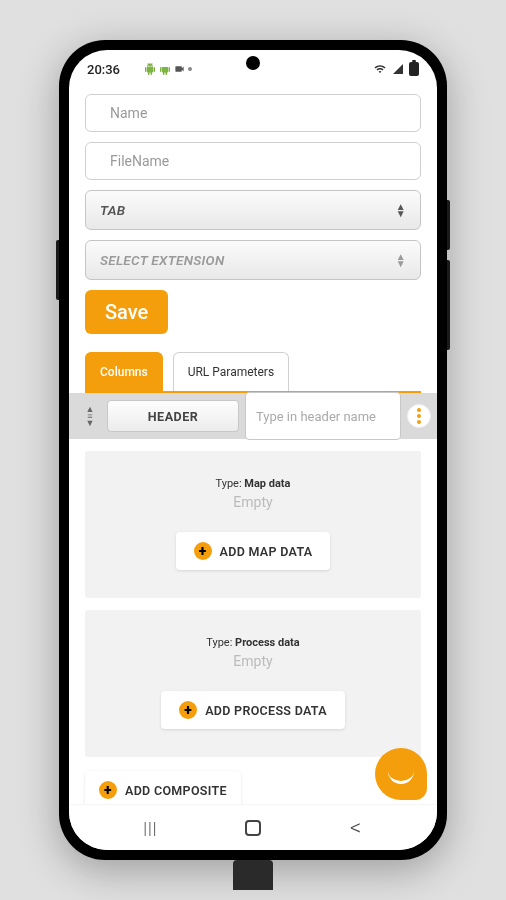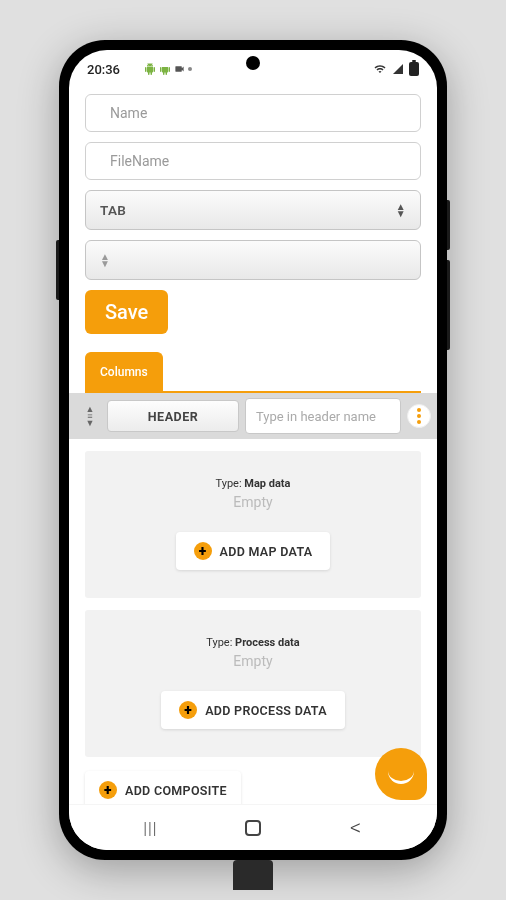--- a/index.html
+++ b/index.html
@@ -15,35 +15,35 @@
     .status-left .time { font-weight: 500; margin-right: 4px;}
     .status-icons-l { display: flex; gap: 3px; align-items: center;}
     .android-ic { width: 12px; height: 12px; display: inline-flex; }
     .status-right { display: flex; align-items: center; gap: 4px; }
     
     .content { padding: 12px 16px 0; height: calc(100% - 78px); overflow: hidden; position: relative; }
     
     .input-field { width: 100%; height: 38px; border: 1px solid #d0d0d0; border-radius: 6px; padding: 0 24px; font-size: 14px; color: #333; margin-bottom: 10px; background: #fff; }
     .input-field::placeholder { color: #9a9a9a; }
     
-    .select-field { width: 100%; height: 40px; border: 1px solid #c5c5c5; border-radius: 6px; padding: 0 14px; font-size: 13.5px; color: #555; margin-bottom: 10px; background: linear-gradient(#fbfbfb, #e8e8e8); display: flex; align-items: center; justify-content: space-between; font-weight: 600; letter-spacing: 0.3px; }
+    .select-field { width: 100%; height: 40px; border: 1px solid #c5c5c5; border-radius: 6px; padding: 0 14px; font-size: 13.5px; color: #555; margin-bottom: 10px; background: linear-gradient(#fbfbfb, #e8e8e8); display: flex; align-items: center; justify-content: space-between; font-weight: 600; letter-spacing: 0.3px; font-style: italic; }
     .select-field.ext { color: #9a9a9a; }
     .sort-arrows { display: flex; flex-direction: column; line-height: 0; font-size: 10px; gap: 0px; }
     .sort-arrows span { line-height: 7px; }
     
     .save-btn { background: #f59e0b; color: #fff; border: none; border-radius: 6px; padding: 10px 20px; font-size: 20px; font-weight: 500; cursor: pointer; margin-bottom: 18px; }
     
     .tabs-row { display: flex; gap: 10px; border-bottom: 2px solid #f59e0b; }
     .tab { padding: 12px 14px; font-size: 12px; border: 1px solid #d0d0d0; border-bottom: none; border-radius: 6px 6px 0 0; background: #fff; cursor: pointer; color: #333; }
     .tab.active { background: #f59e0b; color: #fff; border-color: #f59e0b; font-weight: 500; }
     
     .header-row { display: flex; align-items: center; background: #dadada; height: 46px; margin: 0 -16px; padding: 0 6px 0 10px; }
     .drag-handle { width: 22px; display: flex; flex-direction: column; align-items: center; gap: 1px; color: #666; cursor: grab; font-size: 9px; line-height: 6px;}
     .header-btn { flex: 0 0 132px; height: 32px; background: linear-gradient(#fdfdfd,#ececec); border: 1px solid #c8c8c8; border-radius: 4px; font-size: 12.5px; font-weight: 700; color: #444; letter-spacing: 0.5px; margin: 0 6px; }
-    .header-input { flex: 1; height: 36px; border: 1px solid #c8c8c8; border-radius: 4px; padding: 0 10px; font-size: 13px; color: #999; background: #fff; min-width: 0;}
+    .header-input { flex: 1; height: 48px; border: 1px solid #c8c8c8; border-radius: 4px; padding: 0 10px; font-size: 13px; color: #999; background: #fff; min-width: 0;}
     .header-input::placeholder { color: #aaa; }
     .more-dots { width: 24px; height: 24px; border-radius: 50%; background: #fff; border: 1px solid #eee; color: #f59e0b; display: flex; align-items: center; justify-content: center; margin-left: 6px; cursor: pointer; font-weight: bold; flex-direction: column; gap: 2px;}
     .more-dots span { width: 4px; height: 4px; background: #f59e0b; border-radius: 50%;}
     
     .section-card { background: #f2f2f2; border-radius: 3px; padding: 26px 12px 28px; margin: 12px 0 0; text-align: center; }
     .type-line { font-size: 11px; color: #333; margin-bottom: 4px;}
     .type-line b { font-weight: 700; }
     .empty-txt { color: #bbb; font-size: 14px; margin-bottom: 22px; }
     .add-btn { display: inline-flex; align-items: center; gap: 8px; background: #fff; border: none; border-radius: 4px; padding: 10px 18px; font-size: 12.5px; font-weight: 600; color: #333; cursor: pointer; box-shadow: 0 1px 3px rgba(0,0,0,0.12); letter-spacing: 0.3px;}
     .plus-circle { width: 18px; height: 18px; border-radius: 50%; background: #f59e0b; color: #000; display: flex; align-items: center; justify-content: center; font-size: 14px; font-weight: 900; line-height: 1;}
@@ -116,30 +116,32 @@
       
       <div class="select-field">
         <span>TAB</span>
         <span class="sort-arrows">
             <span>▲</span>
             <span>▼</span>
           </span>
       </div>
       
       <div class="select-field ext">
+        <span>SELECT EXTENSION</span>
         <span class="sort-arrows">
             <span>▲</span>
             <span>▼</span>
           </span>
       </div>
       
       <button class="save-btn">Save</button>
       
       <div class="tabs-row">
         <div class="tab active">Columns</div>
+        <div class="tab">URL Parameters</div>
       </div>
       
       <div class="header-row">
         <div class="drag-handle">
             <span>▲</span>
             <span>≡</span>
             <span>▼</span>
           </div>
         <button class="header-btn">HEADER</button>
         <input class="header-input" placeholder="Type in header name" style="">

